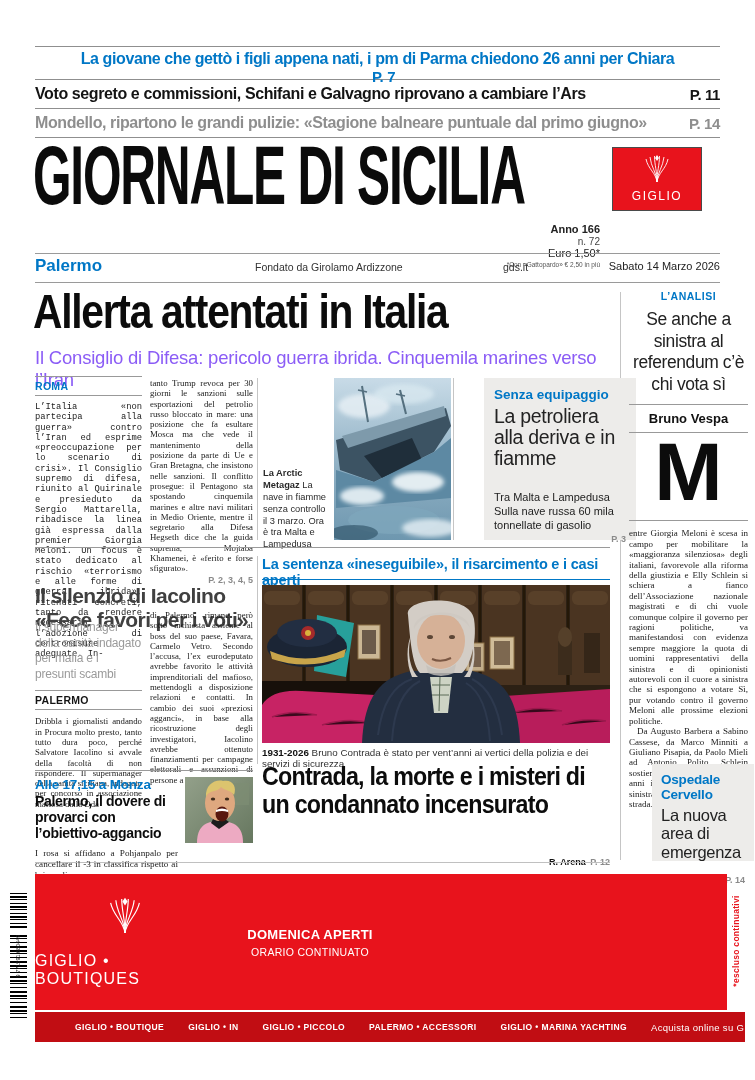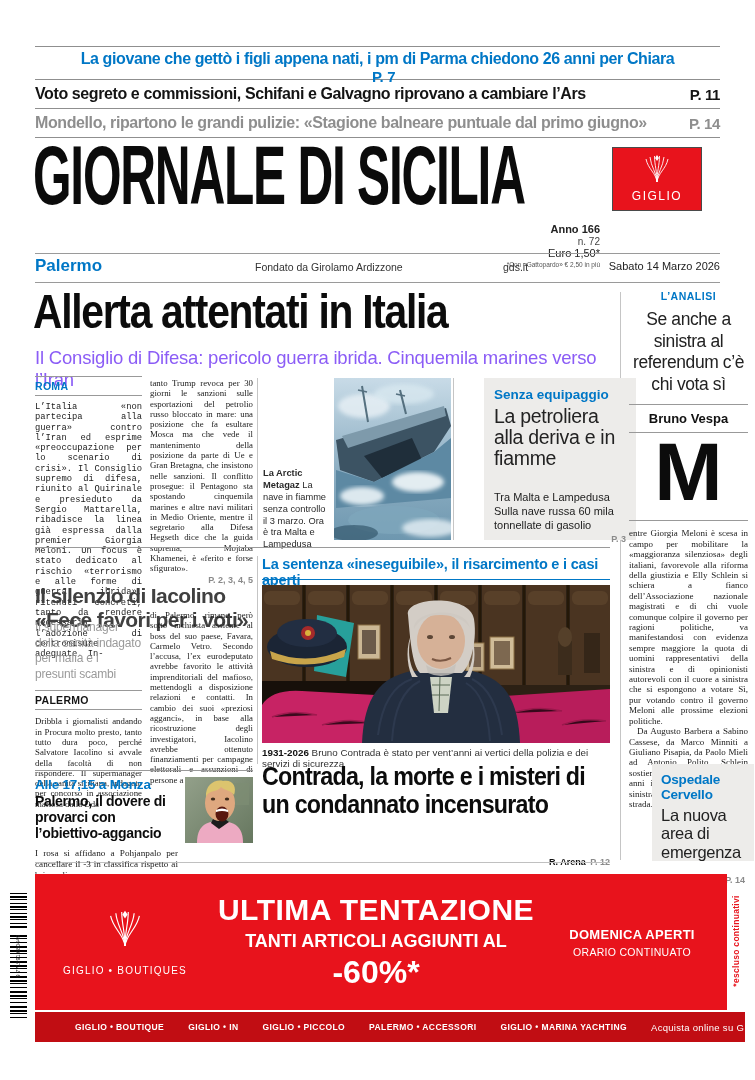--- a/index.html
+++ b/index.html
@@ -115,21 +115,21 @@
       background:repeating-linear-gradient(180deg,#000 0 1px,#fff 1px 3px,#000 3px 5px,#fff 5px 6px,#000 6px 7px,#fff 7px 10px);}
   .barcode .bars2{position:absolute;left:6px;top:42px;width:17px;height:84px;
       background:repeating-linear-gradient(180deg,#000 0 2px,#fff 2px 3px,#000 3px 4px,#fff 4px 7px,#000 7px 8px,#fff 8px 11px,#000 11px 13px,#fff 13px 15px);}
   .barcode .bnum{position:absolute;left:-28px;top:60px;font-size:5.5px;color:#222;
       transform:rotate(-90deg);transform-origin:center;width:84px;text-align:center;}
 
   
   .ad{left:35px;top:874px;width:692px;height:136px;background:#e8131c;color:#fff;
       display:flex;align-items:center;}
   .ad .adlogo{width:180px;display:flex;flex-direction:column;align-items:center;}
-  .ad .adlogo .ll{font-size:10px;letter-spacing:1.2px;margin-top:12px;}
+  .ad .adlogo .ll{font-size:16px;letter-spacing:1.2px;margin-top:12px;}
   .ad .adcenter{flex:1;text-align:center;}
   .ad .l1{font-size:30px;letter-spacing:0.5px;font-weight:bold;}
   .ad .l2{font-size:18px;font-weight:bold;margin-top:4px;}
   .ad .l3{font-size:32px;font-weight:bold;margin-top:2px;}
   .ad .adright{width:190px;text-align:center;}
   .ad .r1{font-size:13px;font-weight:bold;letter-spacing:0.3px;}
   .ad .r2{font-size:10.5px;margin-top:4px;letter-spacing:0.3px;}
   .sidenote{left:728px;top:874px;width:16px;height:136px;}
   .sidenote span{position:absolute;left:-52px;top:62px;width:120px;text-align:center;
       color:#e8131c;font-size:8.5px;font-weight:bold;transform:rotate(-90deg);letter-spacing:0.3px;}
@@ -440,25 +440,20 @@
             <path d="M13 27 C13 16 10.5 10 10.5 1"></path>
             <path d="M13 27 C13 16 15.5 10 15.5 1"></path>
             <path d="M13 27 C13.5 17 19 12 20 2"></path>
             <path d="M13 27 C14 18 22 14 24 4"></path>
           </g>
           <path d="M13 0 L15 3 L13 6 L11 3 Z" fill="#fff"></path>
         </svg>
       </span>
       <span class="ll">GIGLIO • BOUTIQUES</span>
     </div>
-    <div class="adcenter">
-      <div class="l1">ULTIMA TENTAZIONE</div>
-      <div class="l2">TANTI ARTICOLI AGGIUNTI AL</div>
-      <div class="l3">-60%*</div>
-    </div>
     <div class="adright">
       <div class="r1">DOMENICA APERTI</div>
       <div class="r2">ORARIO CONTINUATO</div>
     </div>
   </div>
   <div class="abs sidenote">
     <span>*escluso continuativi</span>
   </div>
 
   <div class="abs fbar">

